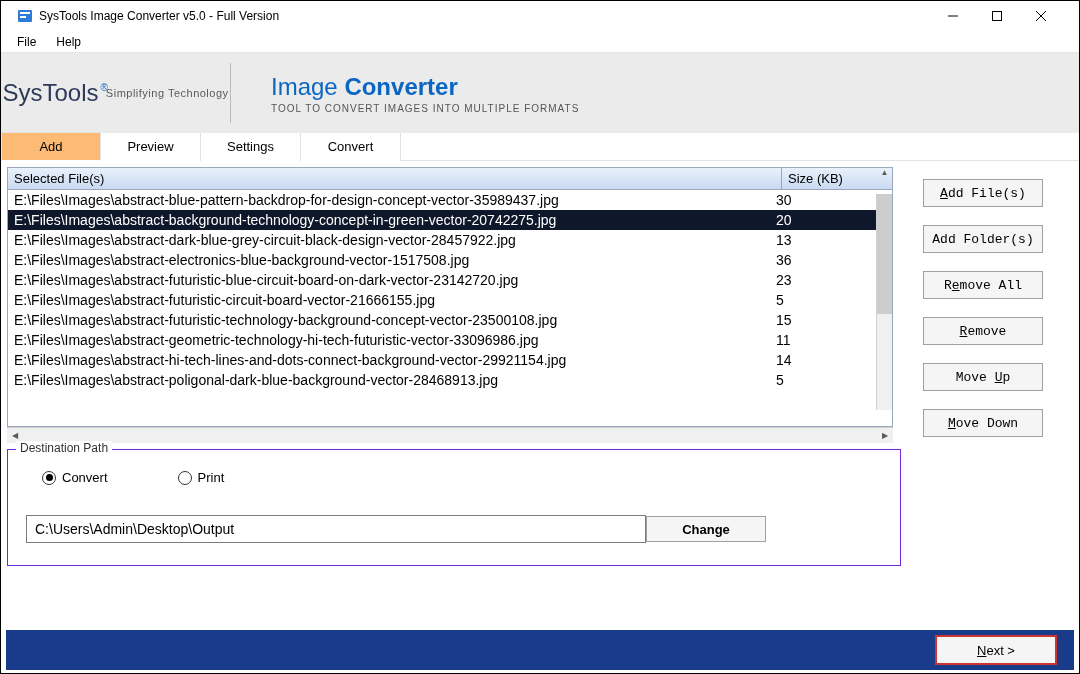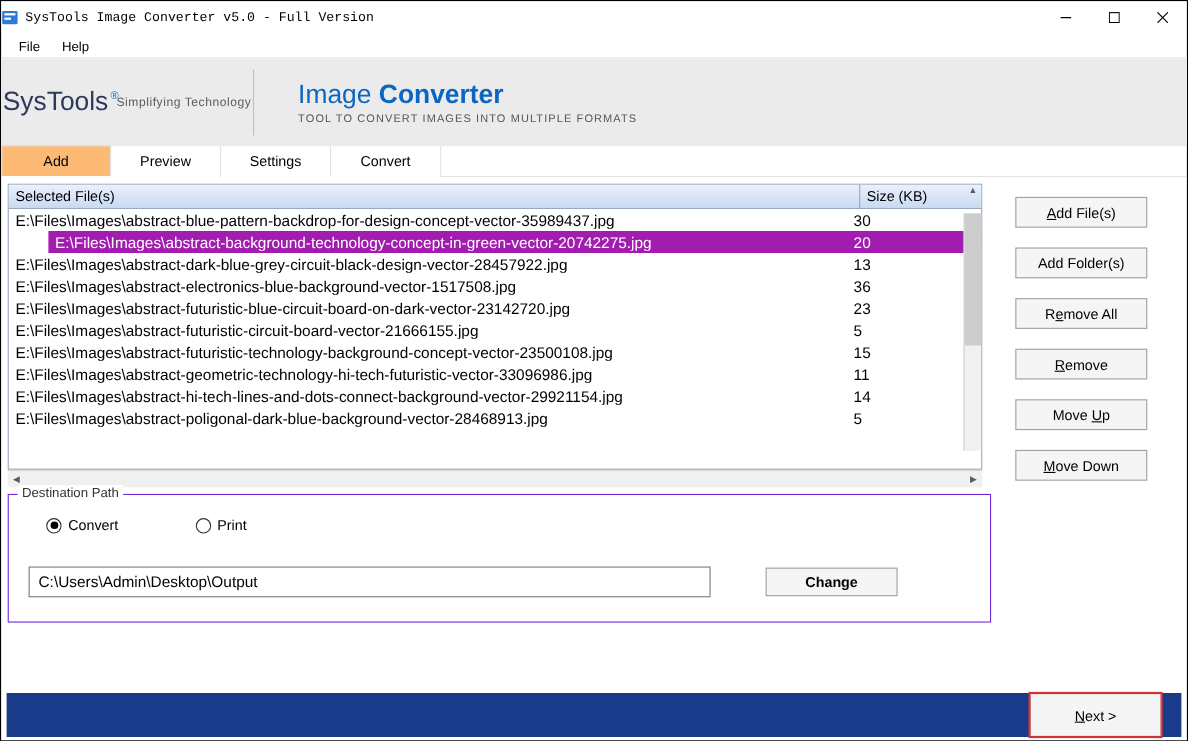--- a/index.html
+++ b/index.html
@@ -1,20 +1,20 @@
 <!DOCTYPE html>
 <html><head>
 <meta charset="utf-8">
 <style>
   * { box-sizing: border-box; }
   html, body { margin: 0; padding: 0; font-family: "Segoe UI", Tahoma, sans-serif; font-size: 13px; color: #000; }
   body { width: 1080px; height: 674px; border: 1px solid #000; background: #fff; overflow: hidden; }
 
   
-  .titlebar { height: 30px; display: flex; align-items: center; padding: 0 0; font-family: Liberation Mono, monospace; }
+  .titlebar { height: 30px; display: flex; align-items: center; padding: 0 16px; }
   .titlebar .app-icon { width: 16px; height: 16px; margin-right: 6px; }
   .titlebar .title-text { font-size: 12px; }
   .titlebar .spacer { flex: 1; }
   .titlebar .winbtn { width: 44px; height: 30px; display: flex; align-items: center; justify-content: center; cursor: default; }
   .titlebar .winbtn svg { width: 10px; height: 10px; }
 
   
   .menubar { height: 22px; display: flex; align-items: center; padding: 0 6px; border-bottom: 1px solid #e5e5e5; }
   .menubar .menu-item { padding: 2px 10px; font-size: 12px; cursor: default; }
 
@@ -41,47 +41,47 @@
   .file-pane { flex: 1; display: flex; flex-direction: column; }
   .table-wrap { height: 260px; border: 1px solid #9aa7bf; position: relative; display: flex; flex-direction: column; }
   .table-header { display: flex; background: linear-gradient(#e9f1fb, #c9daf2); border-bottom: 1px solid #9aa7bf; }
   .th { padding: 3px 6px; font-size: 13px; }
   .th.name { flex: 1; border-right: 1px solid #9aa7bf; }
   .th.size { width: 110px; }
   .table-body { flex: 1; overflow: hidden; }
   .row { display: flex; padding: 2px 6px; font-size: 14px; }
   .row .cell-name { flex: 1; white-space: nowrap; overflow: hidden; }
   .row .cell-size { width: 110px; }
-  .row.selected { background: #a21caf; color: #fff; margin-left: 36px; }
+  .row.selected { background: #0f172a; color: #fff; }
   .vscroll { position: absolute; right: 0; top: 26px; bottom: 16px; width: 16px; background: #f0f0f0; border-left: 1px solid #d0d0d0; }
   .vthumb { position: absolute; top: 0; left: 0; right: 0; height: 120px; background: #cdcdcd; }
   .vbtn-up, .vbtn-dn { position: absolute; left:0; right:0; height:0; }
   .vbtn-up::after { content: "▲"; position:absolute; top:-26px; left:0; right:0; height:16px; font-size:8px; text-align:center; color:#5a5a5a; }
   .hscroll { height: 16px; background: #f0f0f0; border-top: 1px solid #d0d0d0; display: flex; align-items: center; }
   .hsarrow { width: 16px; text-align: center; font-size: 8px; color: #5a5a5a; }
   .hstrack { flex: 1; }
 
   .side-buttons { width: 180px; display: flex; flex-direction: column; align-items: center; padding-top: 12px; gap: 18px; }
-  .side-buttons button { width: 120px; height: 28px; background: #f5f5f5; border: 1px solid #a0a0a0; font-family: Liberation Sans, sans-serif; font-size: 13px; cursor: default; }
+  .side-buttons button { width: 120px; height: 28px; background: #f5f5f5; border: 1px solid #a0a0a0; font-family: Liberation Mono, monospace; font-size: 13px; cursor: default; }
   .side-buttons button .ul { text-decoration: underline; }
 
   
   .dest-group { margin: 6px 6px 0 6px; border: 1px solid #6d28d9; position: relative; padding: 20px 18px 22px 18px; width: 894px; }
   .dest-legend { position: absolute; top: -9px; left: 8px; background: #fff; padding: 0 4px; font-size: 12px; color: #333; }
   .radio-row { display: flex; gap: 70px; margin-left: 16px; }
   .radio { display: flex; align-items: center; gap: 6px; }
   .radio-circle { width: 14px; height: 14px; border: 1px solid #333; border-radius: 50%; display: flex; align-items: center; justify-content: center; }
   .radio-circle.checked::after { content: ""; width: 7px; height: 7px; background: #000; border-radius: 50%; }
-  .path-row { display: flex; align-items: center; gap: 50px; margin-top: 30px; }
+  .path-row { display: flex; align-items: center; margin-top: 30px; }
   .path-input { flex: 0 0 620px; height: 28px; border: 1px solid #7a7a7a; padding: 0 8px; font-family: inherit; font-size: 14px; }
   .change-btn { width: 120px; height: 26px; background: #f5f5f5; border: 1px solid #a0a0a0; font-family: inherit; font-size: 13px; font-weight: 700; cursor: default; }
 
   
   .footer { position: absolute; left: 6px; right: 6px; bottom: 4px; height: 40px; background: #1a3a8a; display: flex; align-items: center; justify-content: flex-end; padding-right: 18px; }
-  .next-btn { width: 120px; height: 40px; background: #f5f5f5; border: 1px solid #c33; outline: 1px solid #c33; font-family: inherit; font-size: 13px; cursor: default; }
+  .next-btn { width: 120px; height: 28px; background: #f5f5f5; border: 1px solid #c33; outline: 1px solid #c33; font-family: inherit; font-size: 13px; cursor: default; }
   .next-btn .ul { text-decoration: underline; }
 
 </style>
 </head>
 <body>
 
 <div class="titlebar">
   <span class="app-icon">
     <svg viewBox="0 0 16 16">
         <rect x="1" y="2" width="14" height="12" fill="#2d7bd6" rx="1"></rect>

